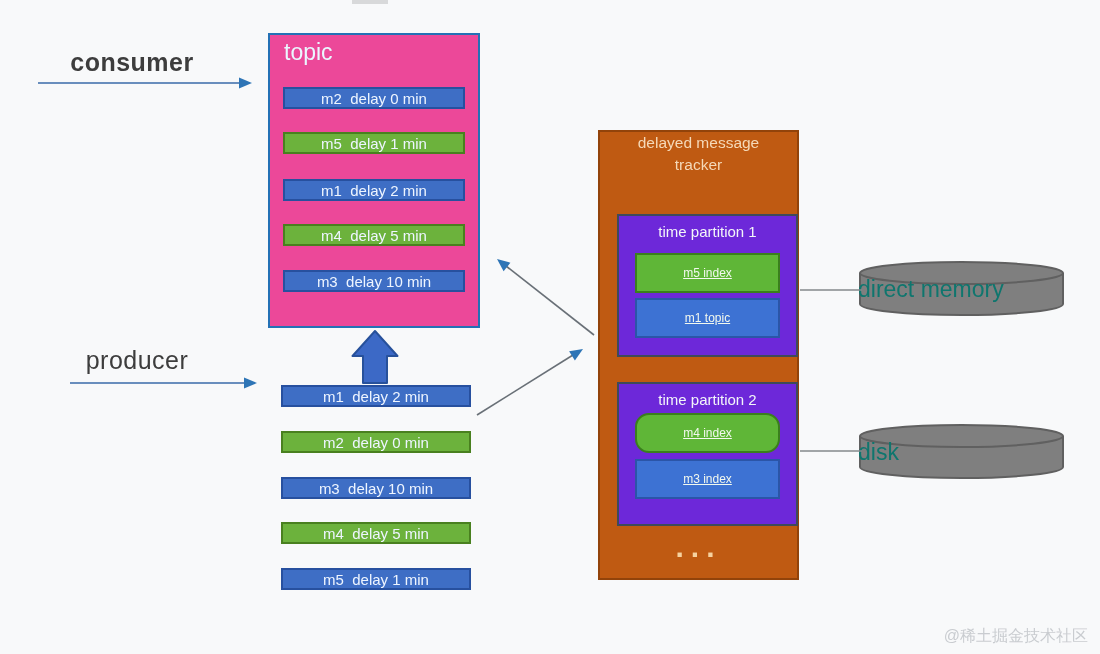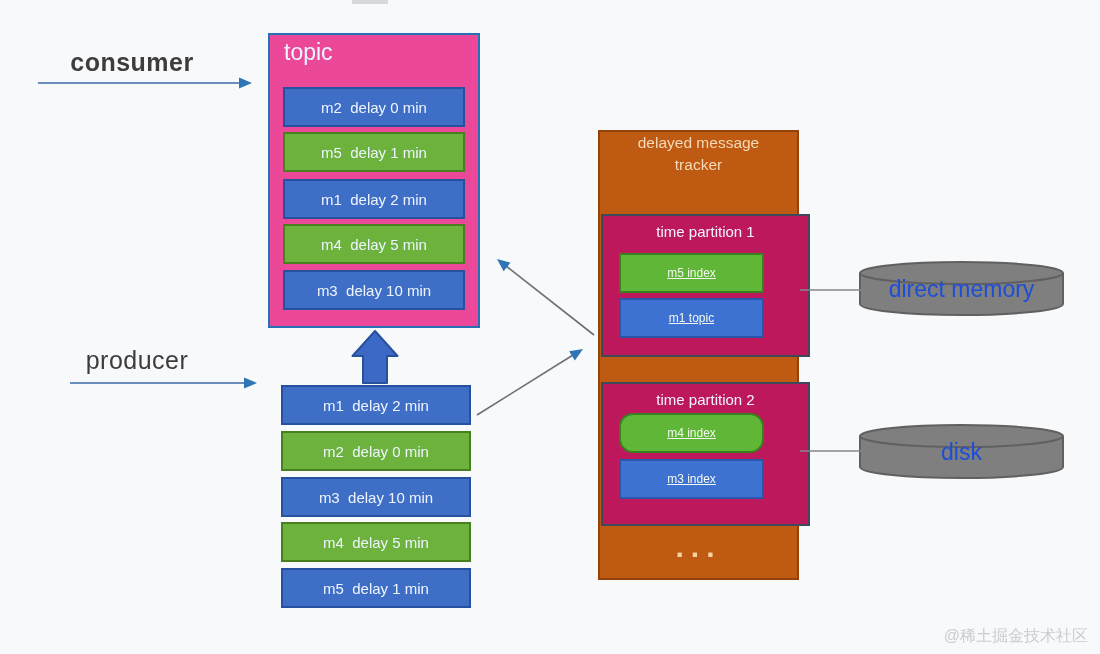--- a/index.html
+++ b/index.html
@@ -13,59 +13,59 @@
     font-size:25px;color:#3d3d3d;letter-spacing:0.5px;
   }
   
   .topic{
     position:absolute;left:268px;top:33px;width:212px;height:295px;
     background:#ec4899;border:2px solid #2471b5;box-sizing:border-box;
   }
   .topic-title{position:absolute;left:14px;top:4px;font-size:23px;color:#eaf7ff;}
   
   .row{
-    position:absolute;height:40px;box-sizing:border-box;
+    position:absolute;height:22px;box-sizing:border-box;
     border:2px solid #27509f;background:#3e6ec5;
     display:flex;align-items:center;justify-content:center;
     font-size:15px;color:#eef5ff;white-space:pre;
   }
   .row[data-variant="green"]{background:#6cb23c;border-color:#49801f;}
   
   .tracker{
     position:absolute;left:598px;top:130px;width:201px;height:450px;
     background:#bf5a12;border:2px solid #92430a;box-sizing:border-box;
   }
   .tracker-title{
     position:absolute;top:0;left:0;right:0;margin:0 auto;width:150px;
     text-align:center;font-size:15.5px;line-height:1.45;color:#f5d9b8;
   }
   .partition{
-    position:absolute;left:1px;width:209px;box-sizing:border-box;
-    background:#be185d;border:2px solid #3e4a5a;
+    position:absolute;left:17px;width:181px;box-sizing:border-box;
+    background:#6d28d9;border:2px solid #3e4a5a;
   }
   .partition-title{
     position:absolute;top:7px;left:0;right:0;text-align:center;
     font-size:15px;color:#f2f5f9;
   }
   .idx{
     position:absolute;left:16px;width:145px;height:40px;box-sizing:border-box;
     border:2px solid #2b55a8;background:#3d72d3;
     display:flex;align-items:center;justify-content:center;
     font-size:12px;color:#f2f8ee;white-space:pre;text-decoration:underline;
   }
   .idx[data-variant="green"]{background:#5fb637;border-color:#3a7f1d;}
   .dots{
     position:absolute;left:0;right:0;top:398px;text-align:center;
     font-size:30px;font-weight:bold;letter-spacing:7px;color:#f6d2a0;
   }
   
   .storage{position:absolute;width:207px;height:62px;}
   .storage-label{
-    position:absolute;left:0;right:0;top:18px;text-align:center;
-    font-size:23px;color:#1d4ed8;
+    position:absolute;left:0;right:0;top:18px;
+    font-size:23px;color:#0f766e;
   }
   .overlay{position:absolute;left:0;top:0;pointer-events:none;}
   .artifact{position:absolute;left:352px;top:0;width:36px;height:4px;background:rgba(70,70,70,0.18);}
   .watermark{position:absolute;right:12px;top:626px;font-size:16px;color:#c9ccd0;}
 </style>
 </head>
 <body>
 
 <div id="canvas">
 

